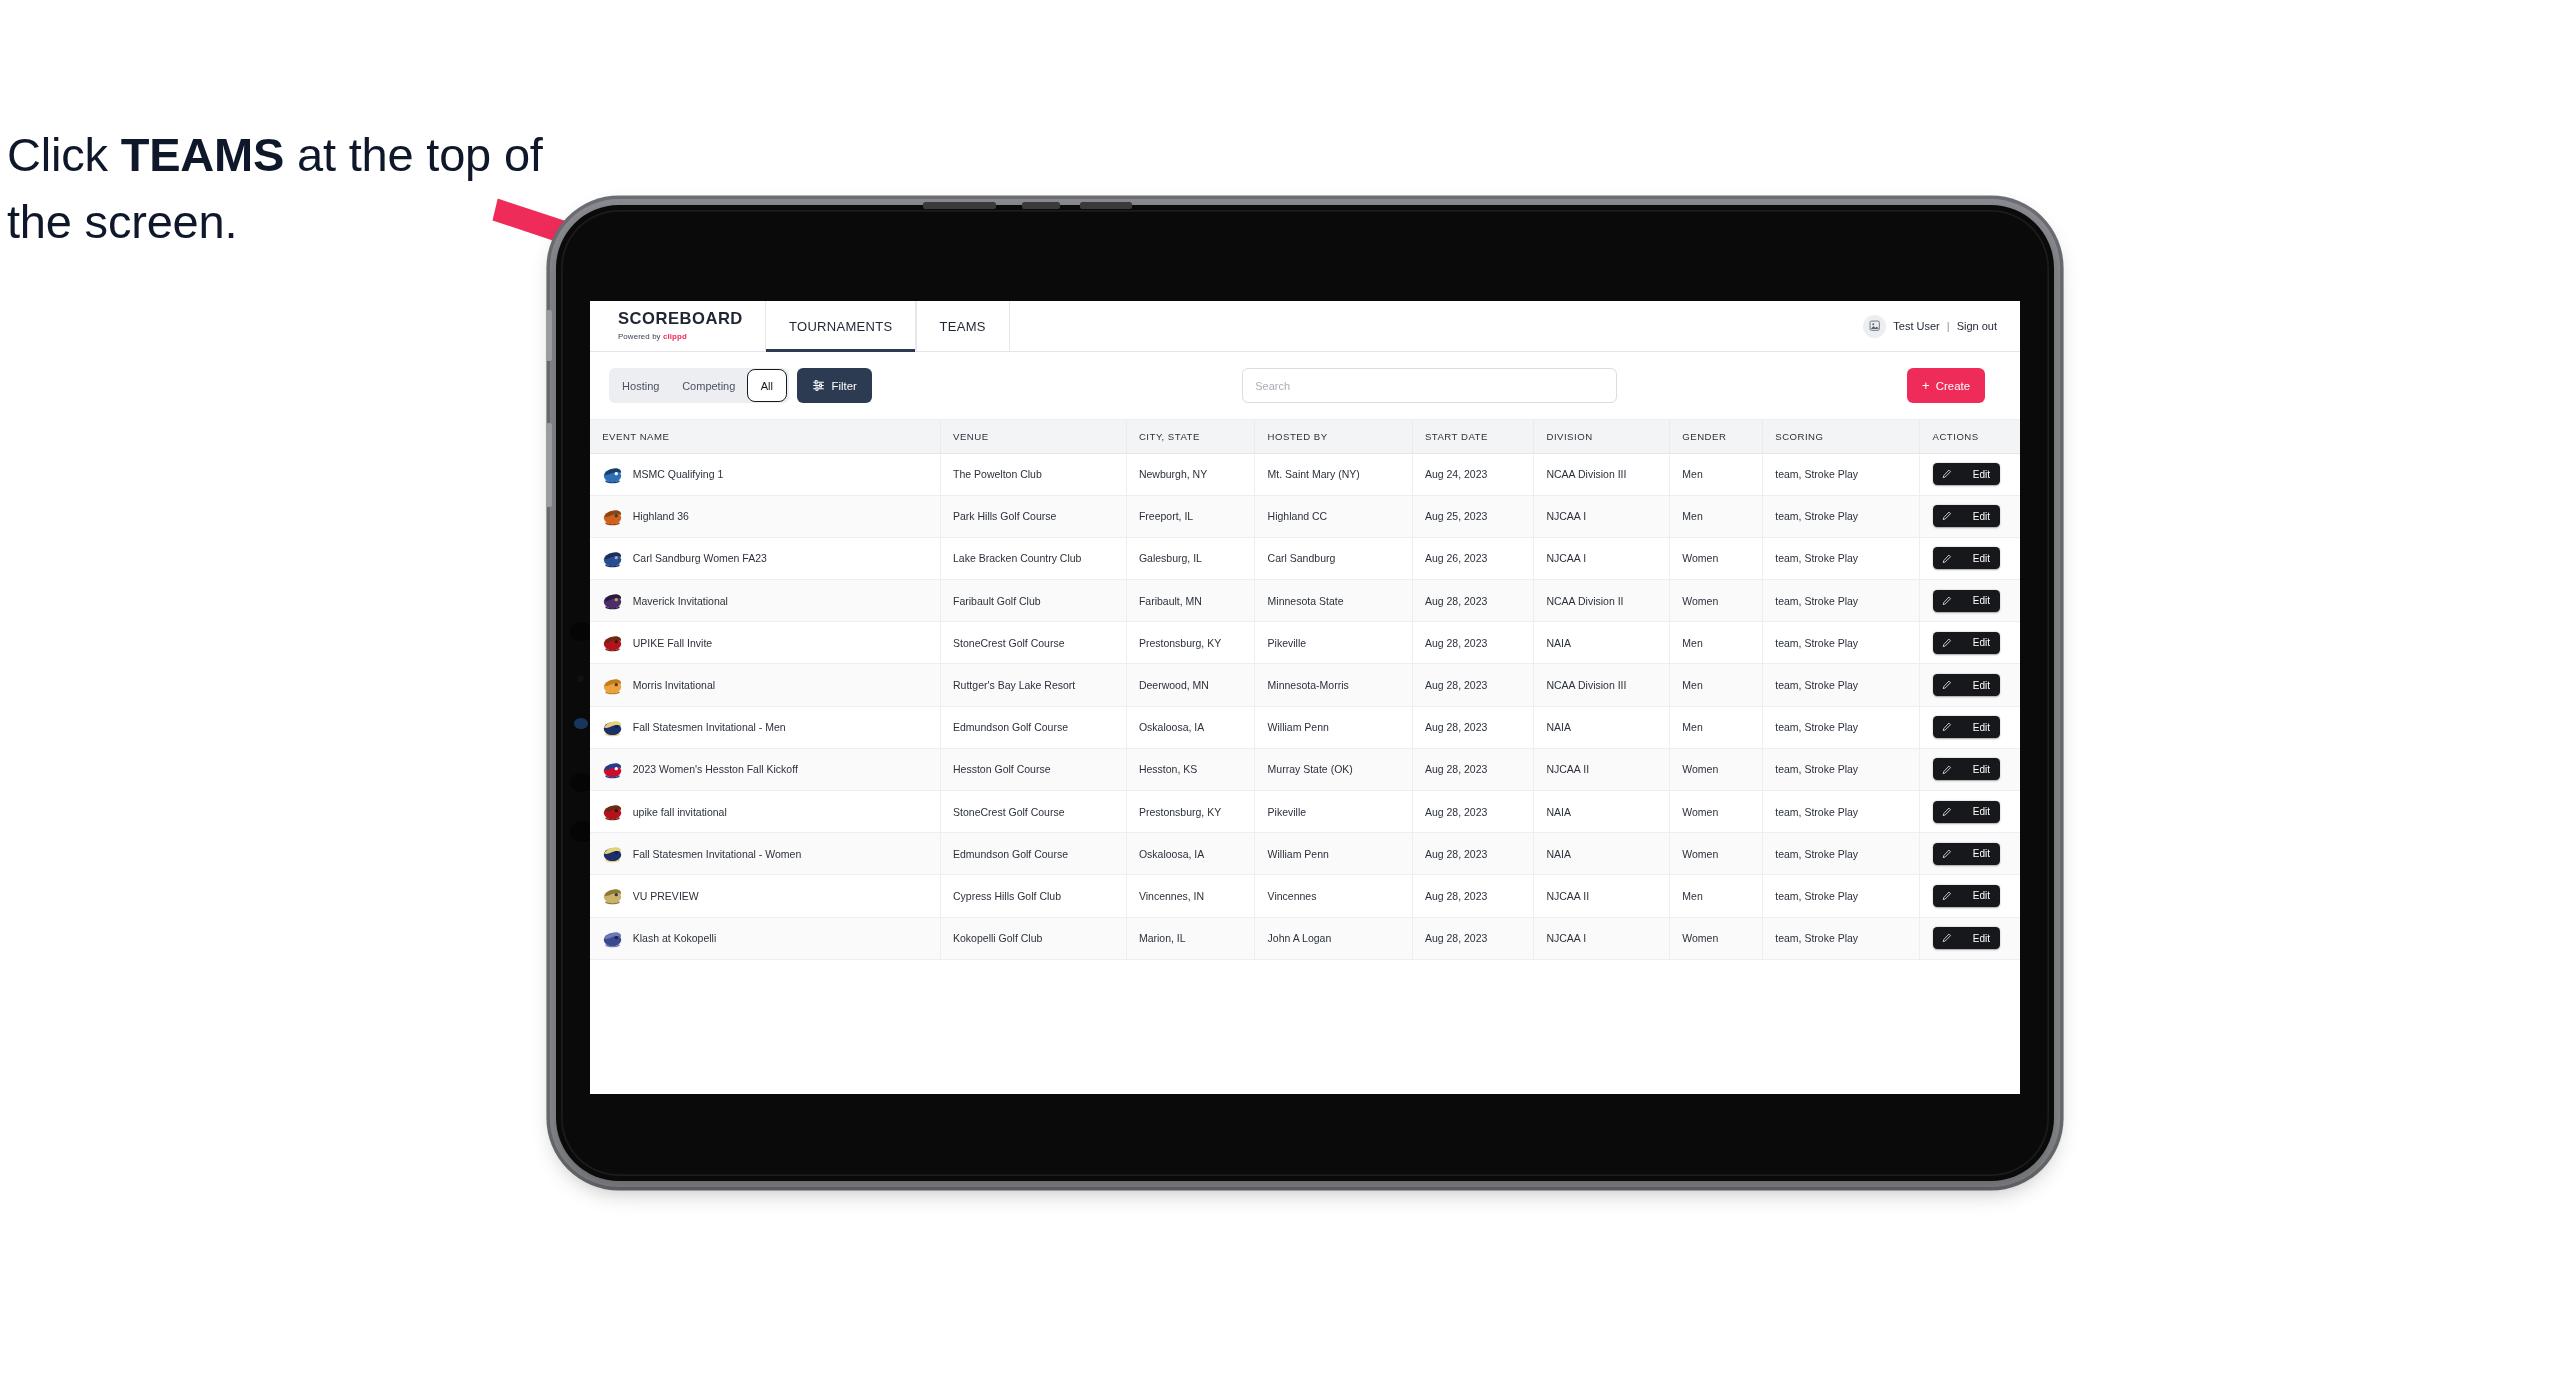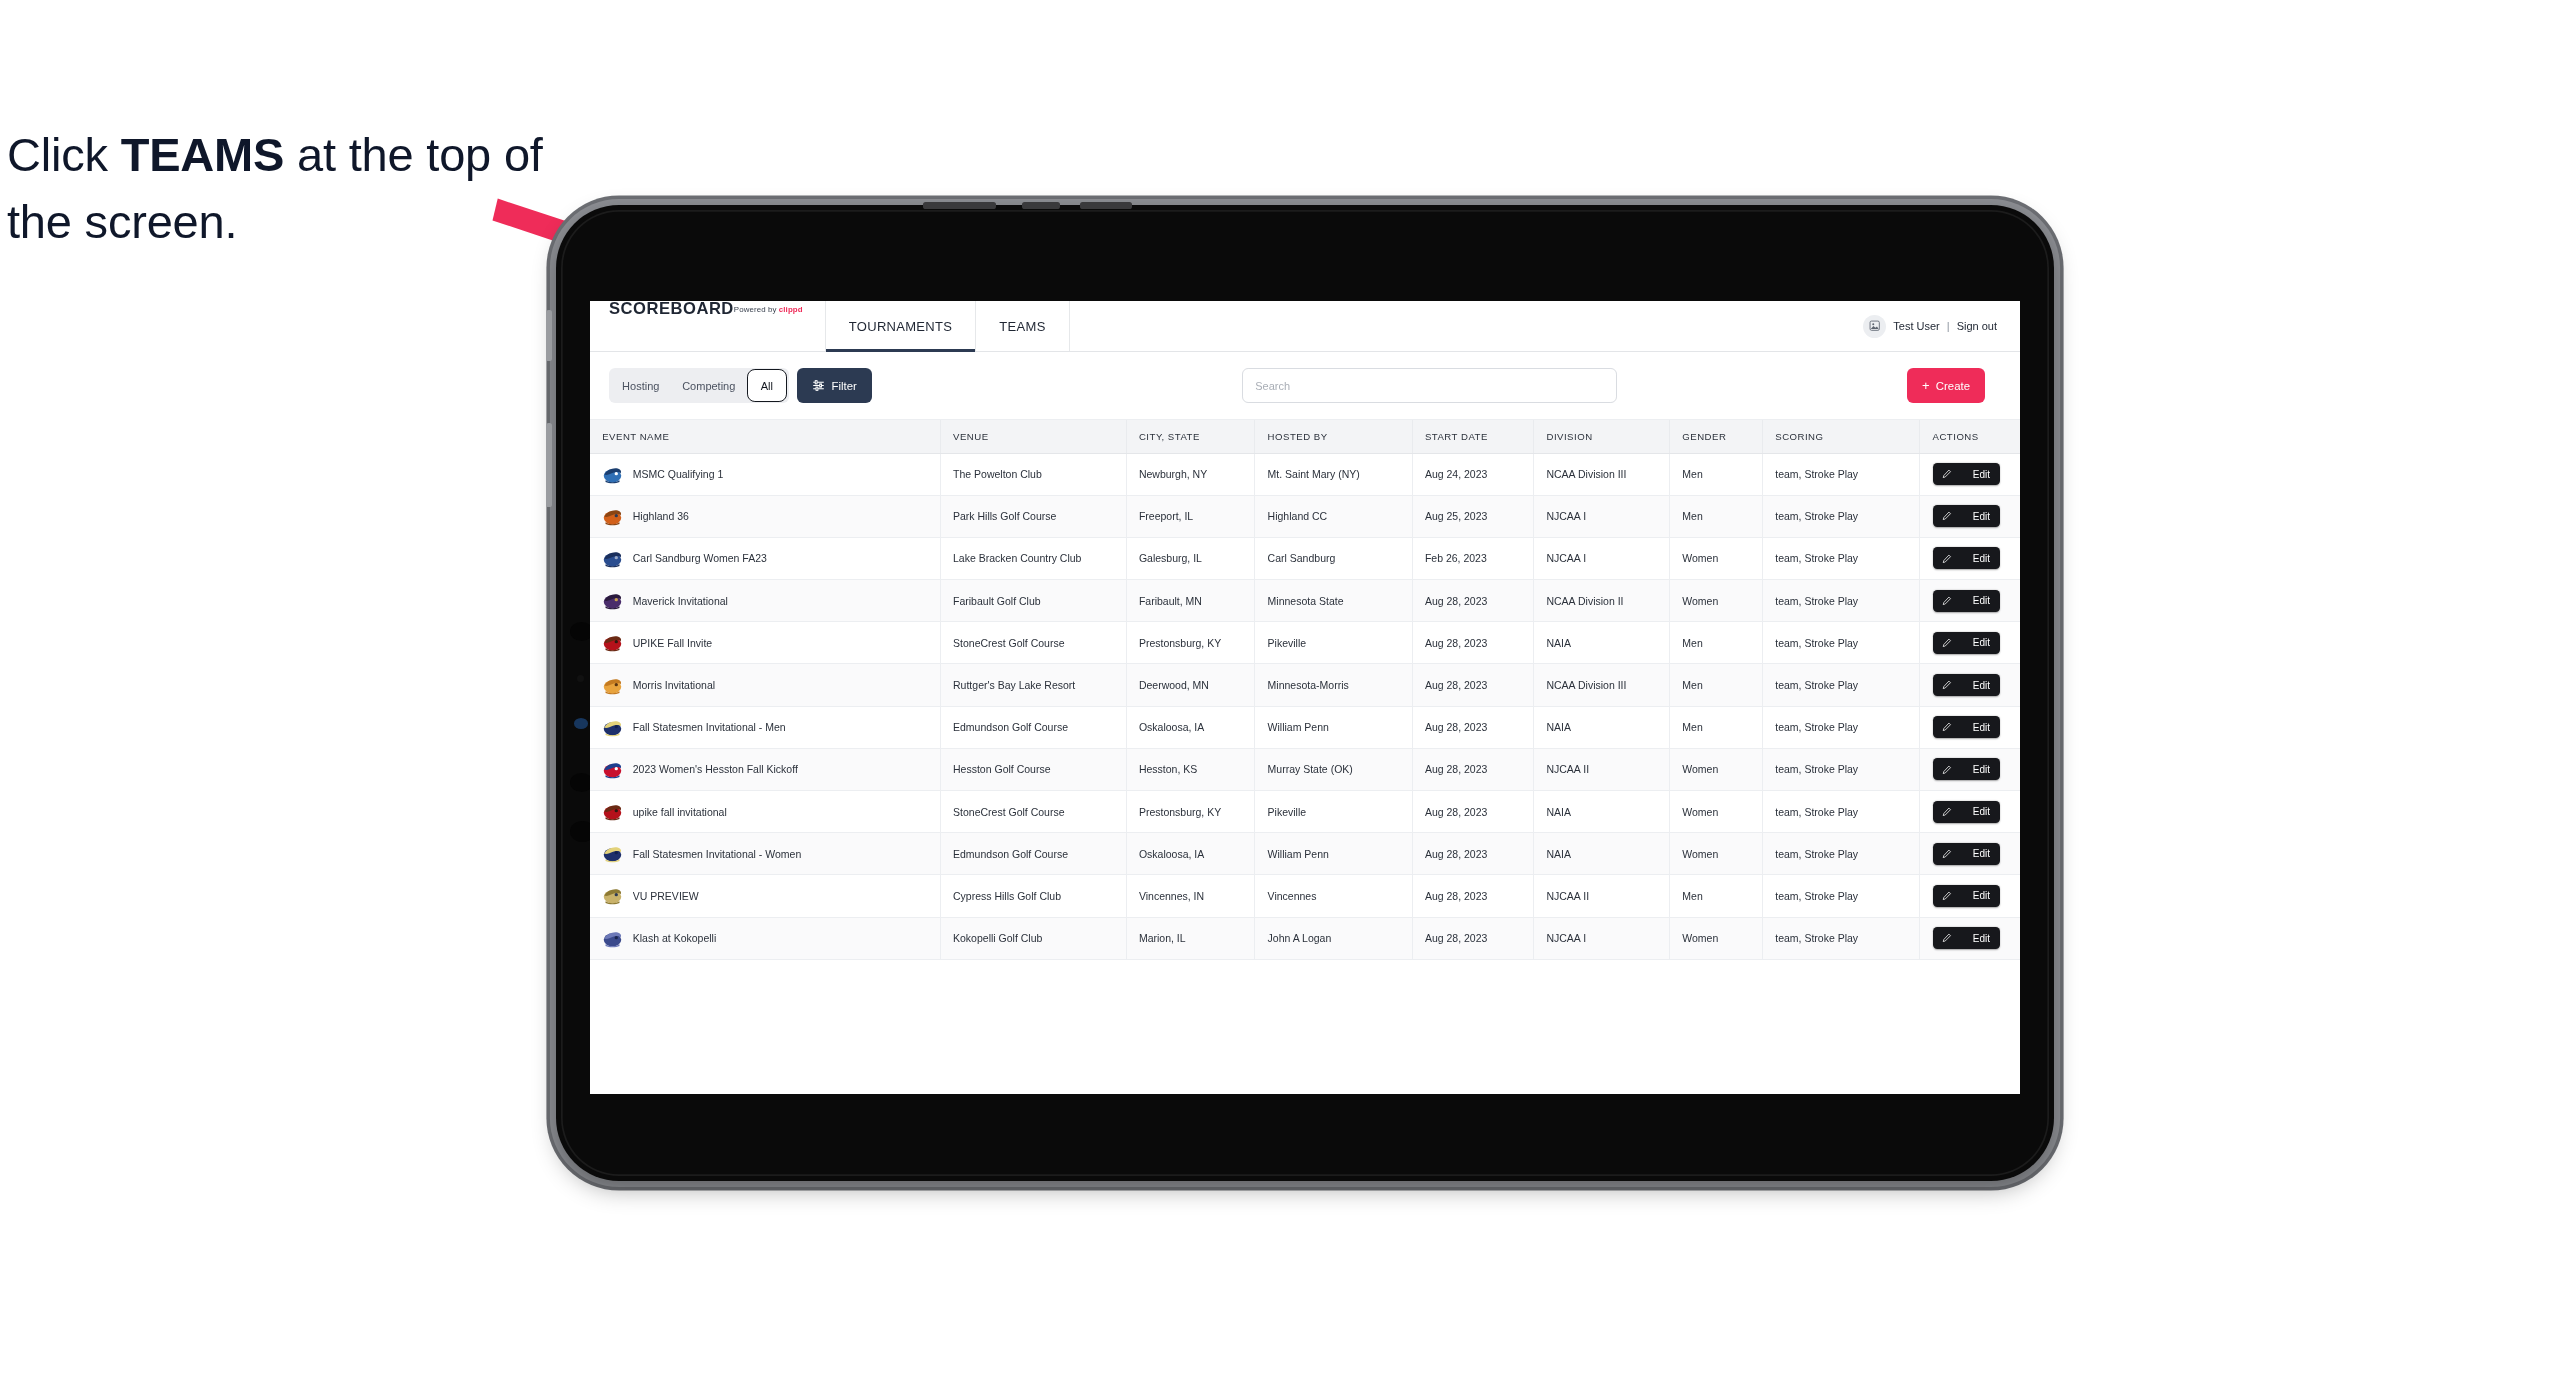--- a/index.html
+++ b/index.html
@@ -70,23 +70,24 @@
 
   
   .topnav {
     position: relative;
     height: 51px;
     background:#fff;
     border-bottom: 0.9px solid #e3e5e8;
     display:flex; align-items:stretch;
   }
   .brand {
-    display:flex; flex-direction:row; justify-content:center;
+    display:flex; flex-direction:column; justify-content:center;
     padding: 0 23px 0 19px;
     min-width: 138px;
+    margin-left: 9px;
   }
   .brand-name {
     font-size: 16.6px; font-weight: 800; letter-spacing: 0.5px;
     color:#1f2633; line-height:1; font-family:"Liberation Sans", sans-serif;
   }
   .brand-sub { font-size: 7.9px; color:#3b4350; margin-top:3.5px; letter-spacing:0.1px; }
   .brand-sub .clippd { color:#ef2c59; font-weight:700; }
 
   .navtabs { display:flex; align-items:stretch; }
   .navtab {
@@ -387,21 +388,21 @@
     <path d="M2.4 12 C6 6.5 12 4.2 18 5.2 C21 5.8 22.4 8 21.6 10.5 C20 9 16 8.5 12.6 10 C8.6 11.8 5 13.4 2.4 12 Z" fill="#1b2f5c"></path>
     <circle cx="16.3" cy="11" r="1.9" fill="#9aa8c4"></circle>
     <path d="M4 18.5 C8 21.5 16 21.5 20 18.5 L20 20.6 C16 22.6 8 22.6 4 20.6 Z" fill="#1b2f5c"></path>
   </svg>
         <span class="ev-name">Carl Sandburg Women FA23</span>
       </div>
     </td>
     <td>Lake Bracken Country Club</td>
     <td>Galesburg, IL</td>
     <td>Carl Sandburg</td>
-    <td>Feb 26, 2023</td>
+    <td>Aug 26, 2023</td>
     <td>NJCAA I</td>
     <td>Women</td>
     <td>team, Stroke Play</td>
     <td>
       <button class="edit-btn">
         <svg width="9.6" height="9.6" viewBox="0 0 16 16">
           <path d="M11.5 1.8 L14.2 4.5 L5.4 13.3 L2 14.3 L3 10.9 Z" fill="none" stroke="#fff" stroke-width="1.25" stroke-linejoin="round"></path>
         </svg>
         <span>Edit</span>
       </button>

